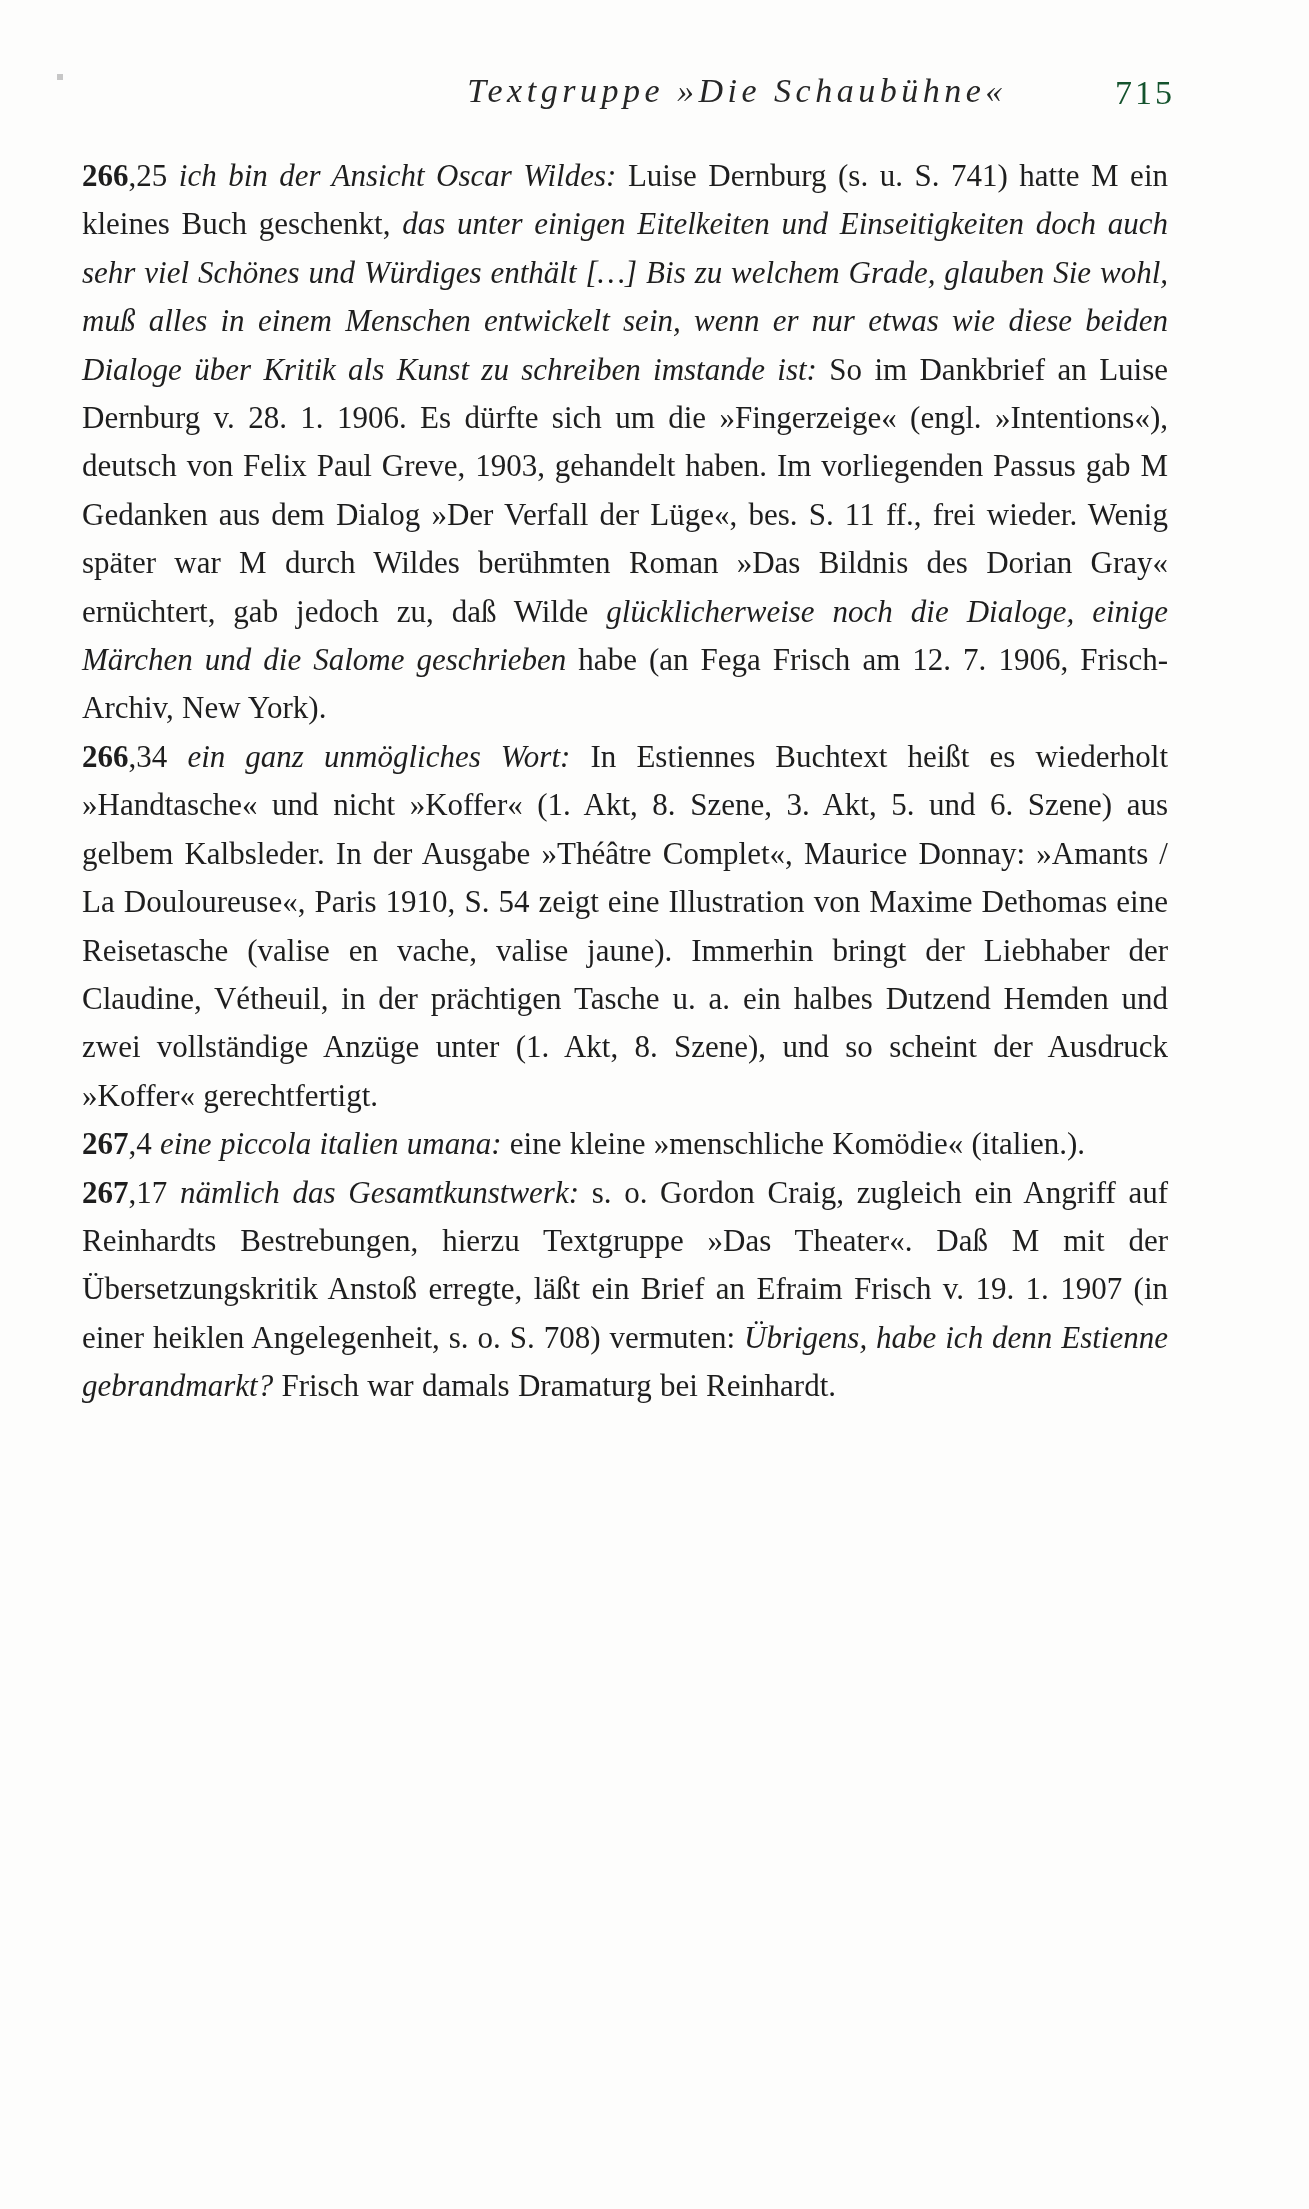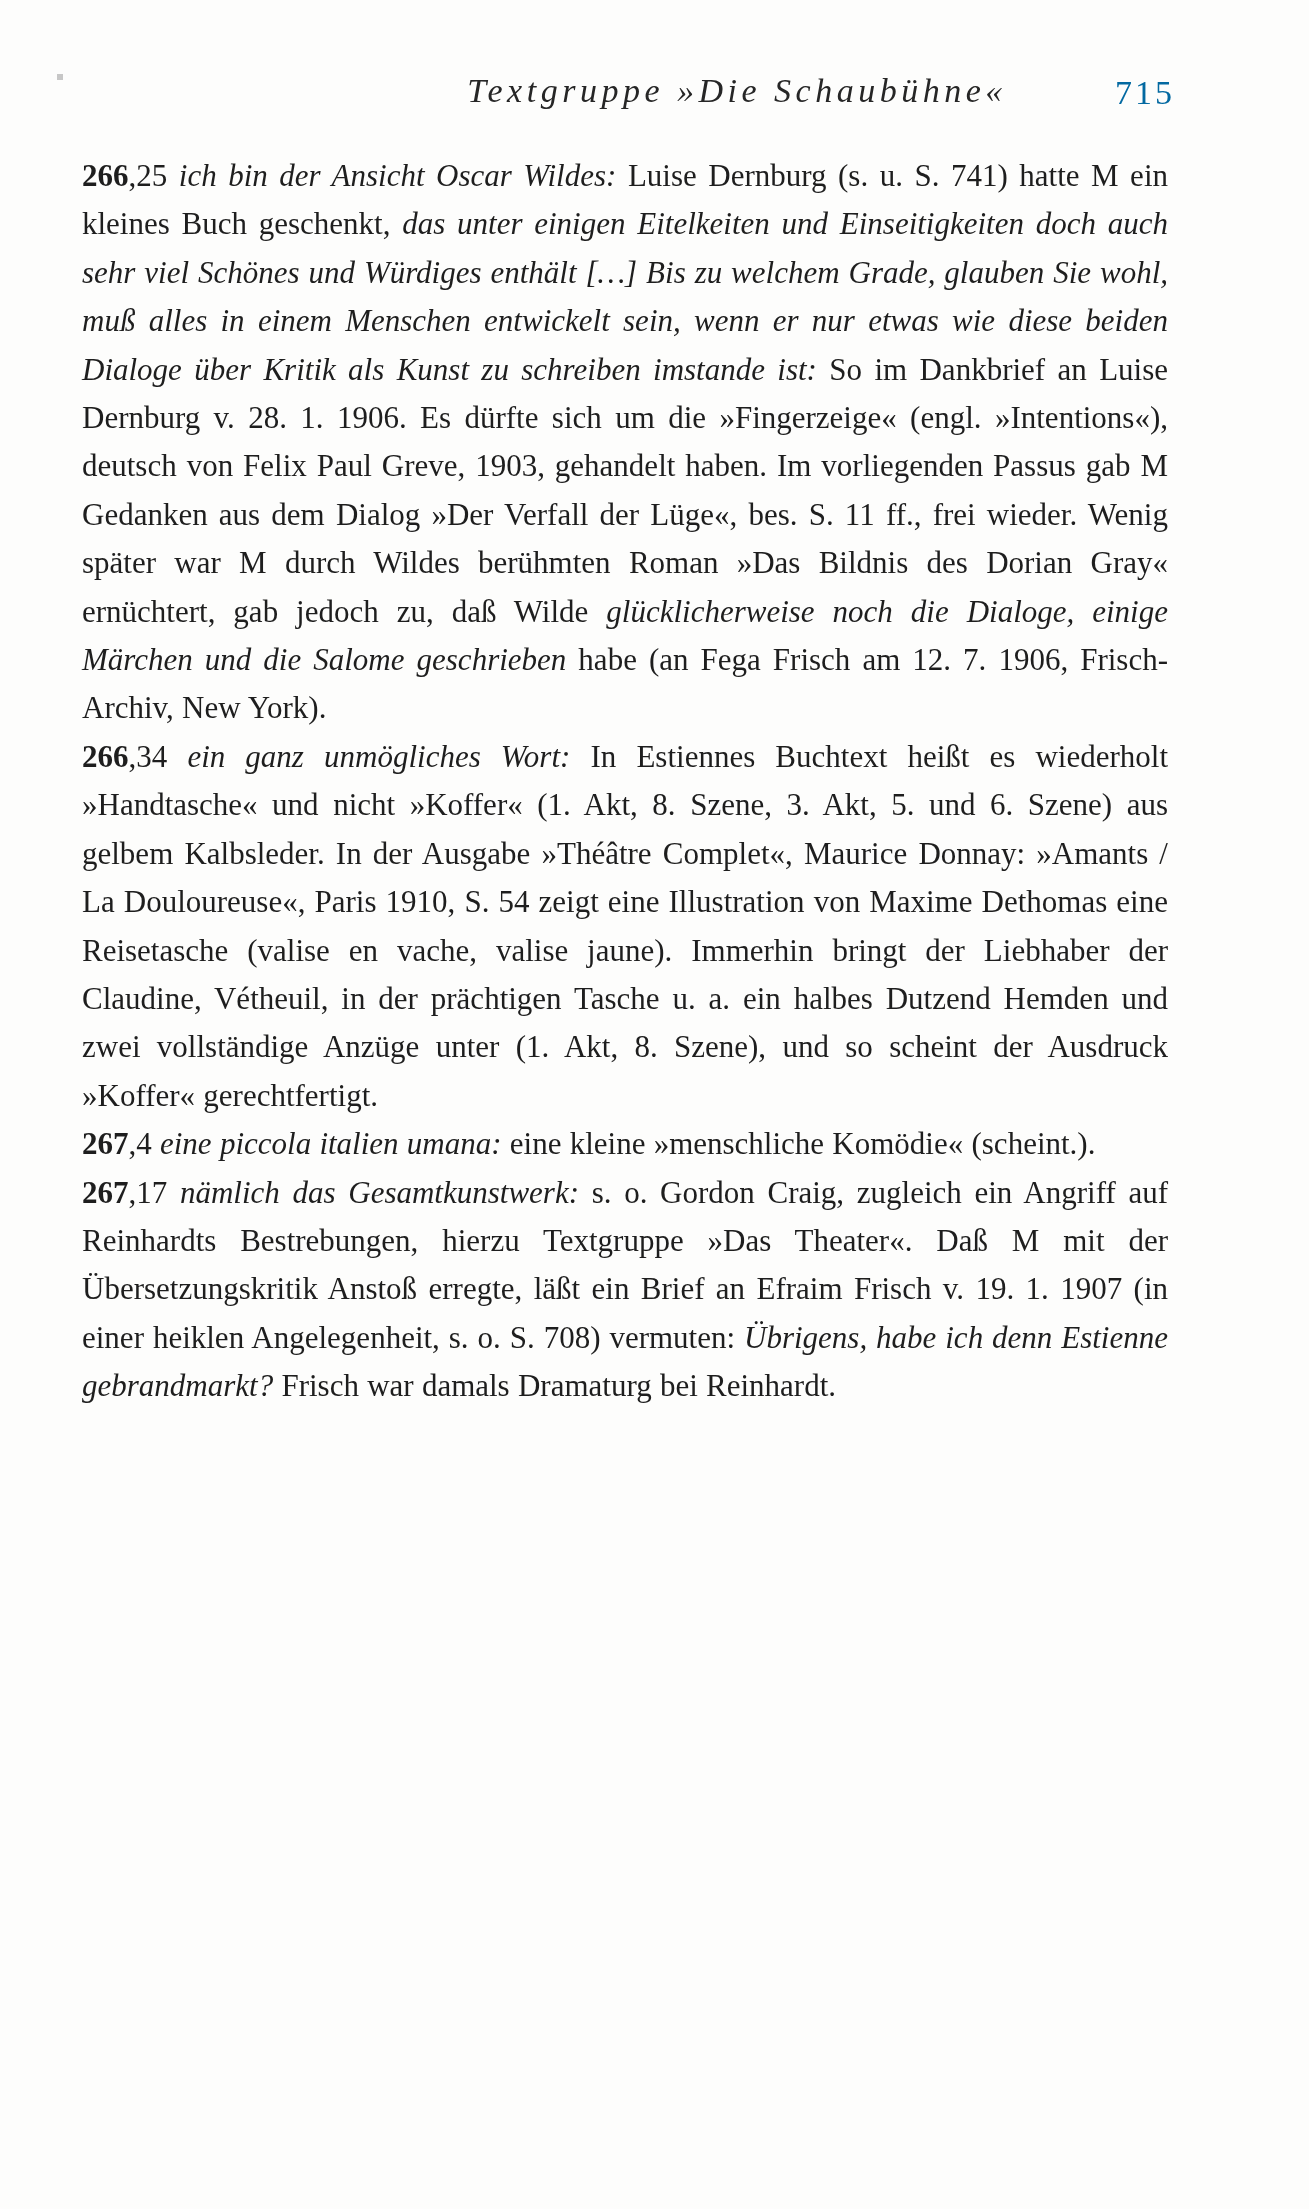--- a/index.html
+++ b/index.html
@@ -42,21 +42,21 @@
     letter-spacing: 4.5px;
     color: #262626;
   }
   .page-number {
     position: absolute;
     top: 74px;
     left: 1145px;
     transform: translateX(-100%);
     font-size: 34px;
     letter-spacing: 3px;
-    color: #0369a1;
+    color: #14532d;
   }
   .commentary-text {
     position: absolute;
     left: 52px;
     top: 152px;
     width: 1086px;
     font-size: 31px;
     line-height: 48.4px;
     text-align: justify;
     text-align-last: left;
@@ -75,16 +75,16 @@
 </head>
 <body>
 
 <div class="page" lang="de">
   <div class="scan-speck"></div>
   <div class="running-head-title">Textgruppe »Die Schaubühne«</div>
   <div class="page-number">715</div>
   <div class="commentary-text" lang="de">
       <p class="entry"><span class="seg-b">266</span><span class="seg-r">,25 </span><span class="seg-i">ich bin der Ansicht Oscar Wildes:</span><span class="seg-r"> Luise Dernburg (s. u. S. 741) hatte M ein kleines Buch geschenkt, </span><span class="seg-i">das unter einigen Eitelkeiten und Einseitigkeiten doch auch sehr viel Schönes und Würdiges enthält […] Bis zu welchem Grade, glauben Sie wohl, muß alles in einem Menschen entwickelt sein, wenn er nur etwas wie diese beiden Dialoge über Kritik als Kunst zu schreiben imstande ist:</span><span class="seg-r"> So im Dankbrief an Luise Dernburg v. 28. 1. 1906. Es dürfte sich um die »Fingerzeige« (engl. »Intentions«), deutsch von Felix Paul Greve, 1903, gehandelt haben. Im vorliegenden Passus gab M Gedanken aus dem Dialog »Der Verfall der Lüge«, bes. S. 11 ff., frei wieder. Wenig später war M durch Wildes berühmten Roman »Das Bildnis des Dorian Gray« ernüchtert, gab jedoch zu, daß Wilde </span><span class="seg-i">glücklicherweise noch die Dialoge, einige Märchen und die Salome geschrieben</span><span class="seg-r"> habe (an Fega Frisch am 12. 7. 1906, Frisch-Archiv, New York).</span></p>
       <p class="entry"><span class="seg-b">266</span><span class="seg-r">,34 </span><span class="seg-i">ein ganz unmögliches Wort:</span><span class="seg-r"> In Estiennes Buchtext heißt es wiederholt »Handtasche« und nicht »Koffer« (1. Akt, 8. Szene, 3. Akt, 5. und 6. Szene) aus gelbem Kalbsleder. In der Ausgabe »Théâtre Complet«, Maurice Donnay: »Amants / La Douloureuse«, Paris 1910, S. 54 zeigt eine Illustration von Maxime Dethomas eine Reisetasche (valise en vache, valise jaune). Immerhin bringt der Liebhaber der Claudine, Vétheuil, in der prächtigen Tasche u. a. ein halbes Dutzend Hemden und zwei vollständige Anzüge unter (1. Akt, 8. Szene), und so scheint der Ausdruck »Koffer« gerechtfertigt.</span></p>
-      <p class="entry"><span class="seg-b">267</span><span class="seg-r">,4 </span><span class="seg-i">eine piccola italien umana:</span><span class="seg-r"> eine kleine »menschliche Komödie« (scheint.).</span></p>
+      <p class="entry"><span class="seg-b">267</span><span class="seg-r">,4 </span><span class="seg-i">eine piccola italien umana:</span><span class="seg-r"> eine kleine »menschliche Komödie« (italien.).</span></p>
       <p class="entry"><span class="seg-b">267</span><span class="seg-r">,17 </span><span class="seg-i">nämlich das Gesamtkunstwerk:</span><span class="seg-r"> s. o. Gordon Craig, zugleich ein Angriff auf Reinhardts Bestrebungen, hierzu Textgruppe »Das Theater«. Daß M mit der Übersetzungskritik Anstoß erregte, läßt ein Brief an Efraim Frisch v. 19. 1. 1907 (in einer heiklen Angelegenheit, s. o. S. 708) vermuten: </span><span class="seg-i">Übrigens, habe ich denn Estienne gebrandmarkt?</span><span class="seg-r"> Frisch war damals Dramaturg bei Reinhardt.</span></p>
     </div>
 </div>
 
 </body></html>

